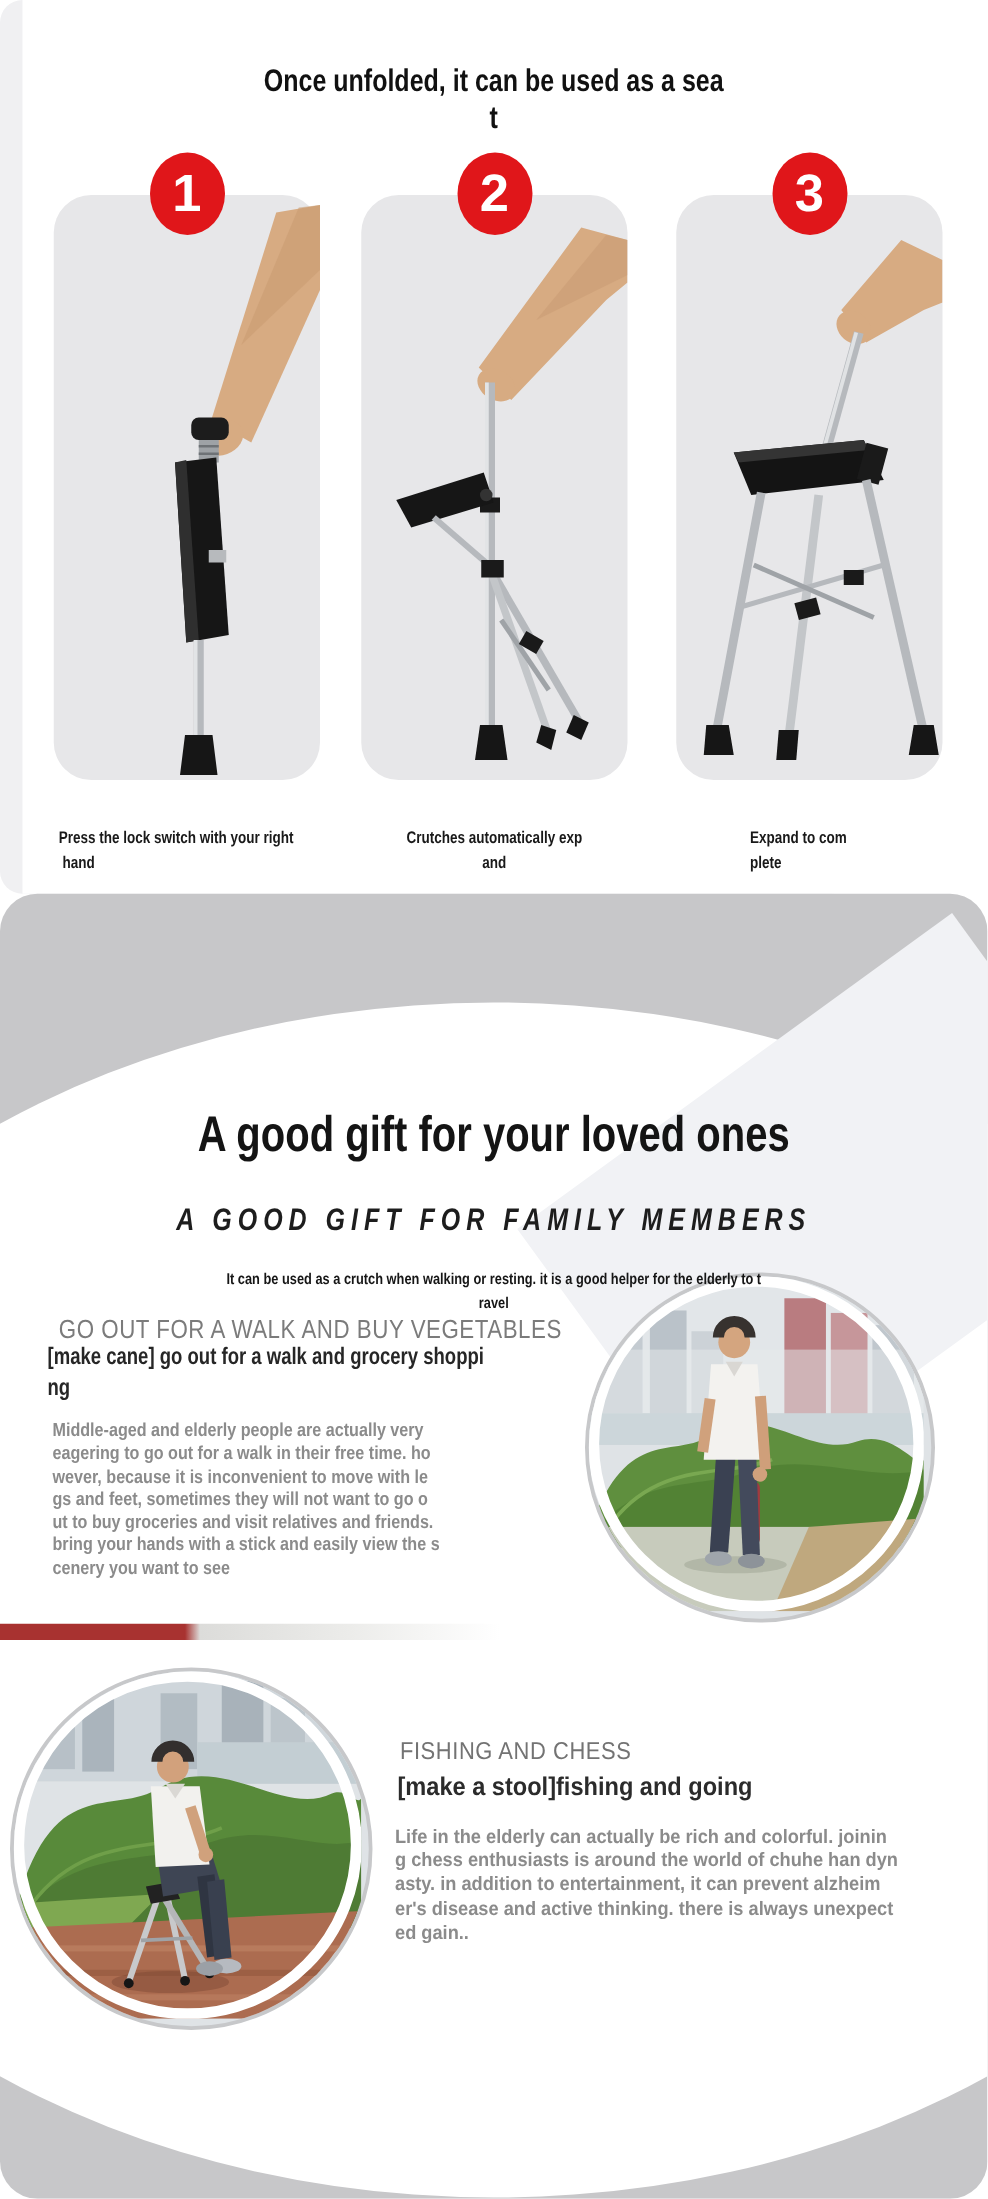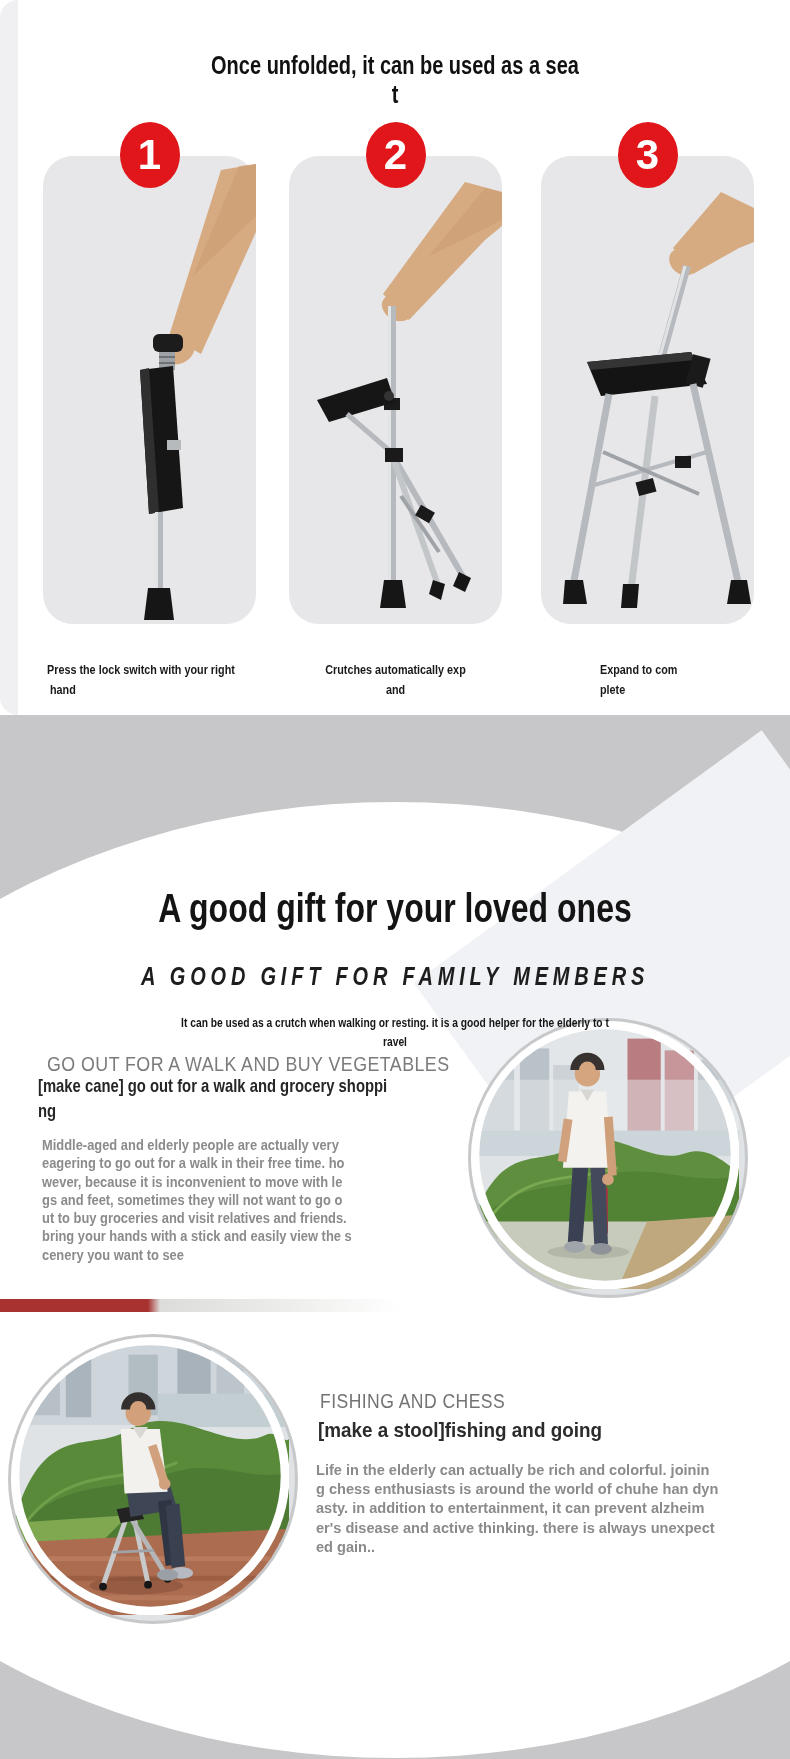--- a/index.html
+++ b/index.html
@@ -19,21 +19,21 @@
          display:flex;align-items:center;justify-content:center;
          color:#fff;font-size:42px;font-weight:bold;z-index:2;}
   .illus{position:absolute;left:0;top:0;width:213px;height:468px;}
   .caption{position:absolute;top:660px;font-size:13.5px;font-weight:bold;line-height:1.45;
            color:#191919;white-space:pre-wrap;}
   .cap1{left:47px;width:260px;transform:scaleX(.8);transform-origin:0 0;}
   .cap2{left:289px;width:213px;text-align:center;transform:scaleX(.8);transform-origin:50% 0;}
   .cap3{left:600px;width:170px;transform:scaleX(.8);transform-origin:0 0;}
   
   .s2{position:absolute;left:0;top:715px;width:790px;height:1044px;
-      background:var(--banner-gray,#c7c7c9);overflow:hidden;}
+      background:var(--banner-gray,#c7c7c9);overflow:hidden;border-radius:30px;}
   .ellipse{position:absolute;left:-259px;top:87px;width:1308px;height:956px;
            background:#fff;border-radius:50%;z-index:0;}
   .wedge{position:absolute;left:455px;top:115px;width:430px;height:280px;
          background:#f1f2f5;transform:rotate(-36deg);z-index:1;}
   .gift-title{position:absolute;left:0;top:138px;width:790px;text-align:center;z-index:4;
               font-size:40px;font-weight:bold;color:#141414;
               transform:scaleX(.8);transform-origin:50% 0;}
   .gift-sub{position:absolute;left:0;top:247px;width:790px;text-align:center;z-index:4;
             font-size:25px;font-weight:bold;font-style:italic;letter-spacing:6px;color:#1d1d1d;
             transform:scaleX(.8);transform-origin:50% 0;}

